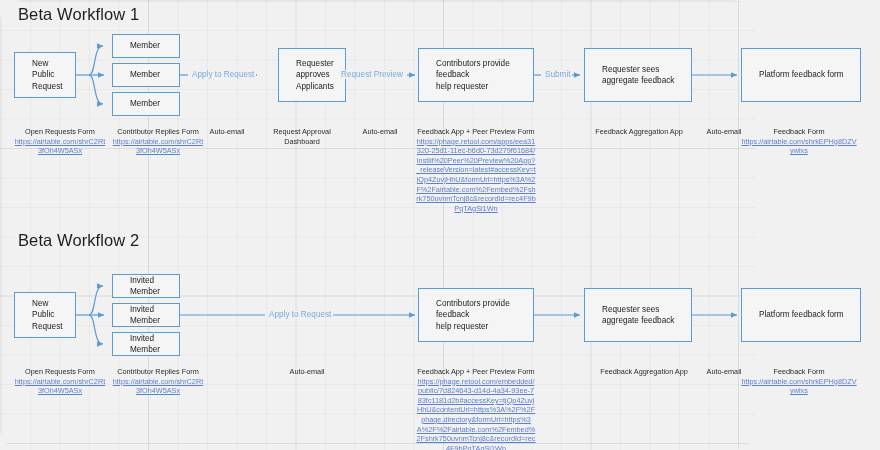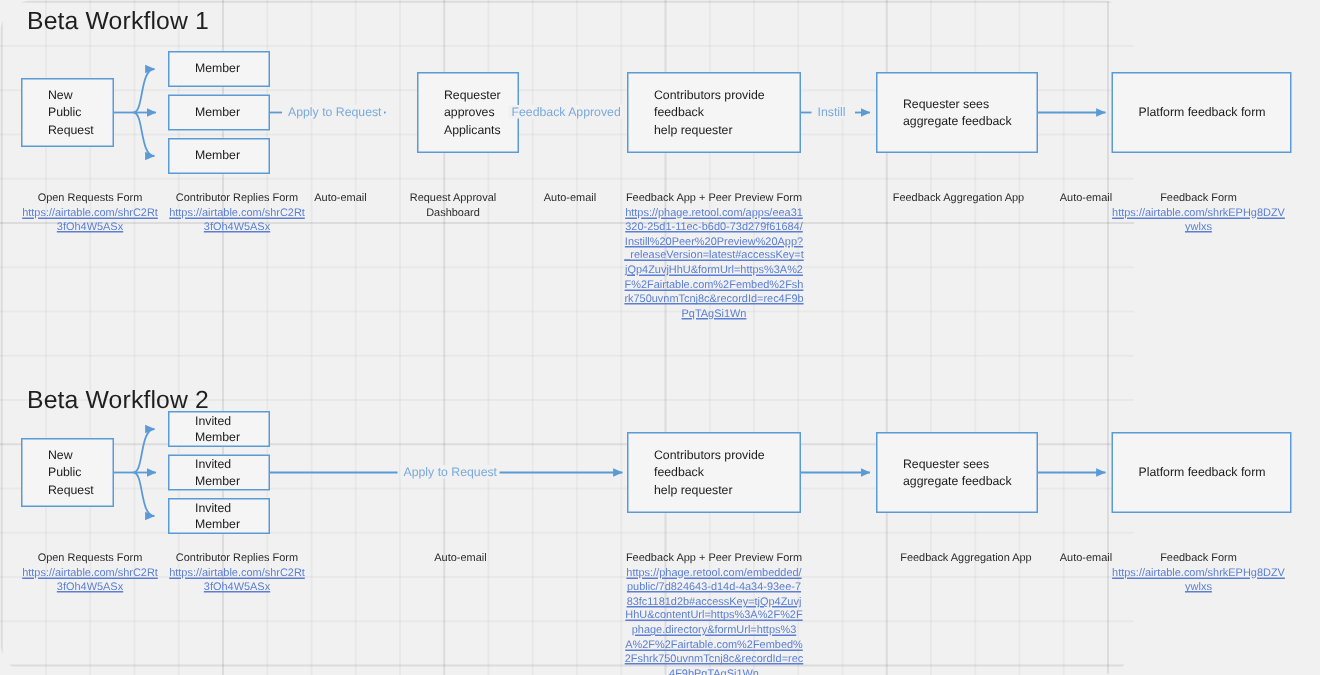--- a/index.html
+++ b/index.html
@@ -148,28 +148,28 @@
   </div>
 
   <div class="edge-label" style="left:190px; top:70px;">Apply to Request</div>
 
   <div class="node" style="left:262px; top:48px; width:68px; height:54px;margin-left:16px;">
     <span>Requester
 approves
 Applicants</span>
   </div>
 
-  <div class="edge-label" style="left:339px; top:70px;">Feedback Approved</div>
+  <div class="edge-label" style="left:339px; top:70px;">Request Preview</div>
 
   <div class="node" style="left:418px; top:48px; width:116px; height:54px;">
     <span>Contributors provide feedback
 help requester</span>
   </div>
 
-  <div class="edge-label" style="left:543px; top:70px;">Instill</div>
+  <div class="edge-label" style="left:543px; top:70px;">Submit</div>
 
   <div class="node" style="left:584px; top:48px; width:108px; height:54px;">
     <span>Requester sees
 aggregate feedback</span>
   </div>
 
   <div class="node" style="left:741px; top:48px; width:120px; height:54px;">
     <span>Platform feedback form</span>
   </div>
 
@@ -209,21 +209,21 @@
 
   <div class="caption plain" style="left:694px; top:127px; width:60px;">
     <span class="cap-title">Auto-email</span>
   </div>
 
   <div class="caption" style="left:741px; top:127px; width:116px;">
     <span class="cap-title">Feedback Form</span>
     <span class="cap-link">https://airtable.com/shrkEPHg8DZVywlxs</span>
   </div>
 
-  <div class="wf-title" style="left:18px; top:258px;text-align:center;">Beta Workflow 2</div>
+  <div class="wf-title" style="left:18px; top:231px;text-align:center;">Beta Workflow 2</div>
 
   <div class="node" style="left:14px; top:292px; width:62px; height:46px;">
     <span>New
 Public
 Request</span>
   </div>
 
   <div class="node" style="left:112px; top:274px; width:68px; height:24px;">
     <span>Invited Member</span>
   </div>

